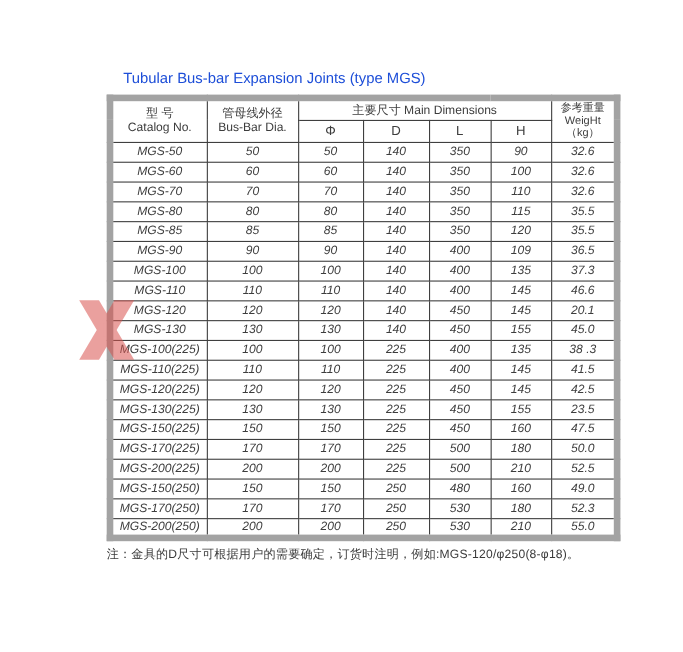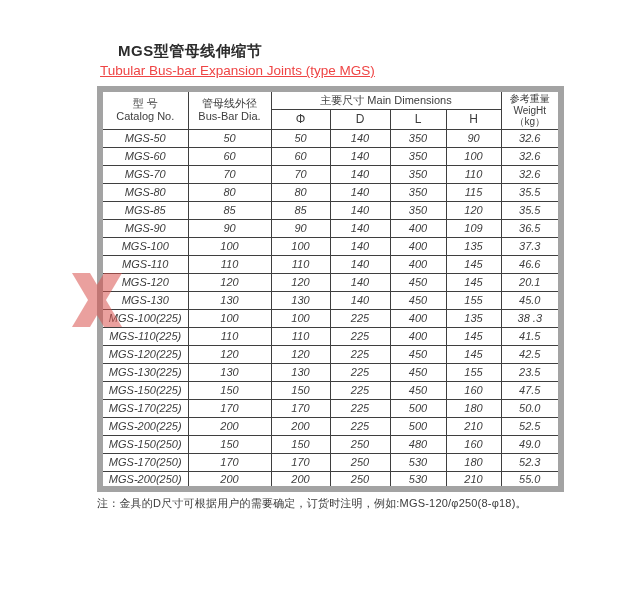--- a/index.html
+++ b/index.html
@@ -10,22 +10,22 @@
     overflow:hidden;
     font-family:"Liberation Sans","DejaVu Sans",sans-serif;
     color:#3d3d3d;
   }
   .title{
     position:absolute;left:118px;top:42px;
     font-size:15px;font-weight:bold;color:#2b2b2b;
     letter-spacing:0.5px;
   }
   .subtitle{
-    position:absolute;left:100px;top:63px;
-    font-size:13.5px;color:#ef4444;text-decoration:underline;
+    position:absolute;left:112px;top:63px;
+    font-size:13.5px;color:#1d4ed8;
   }
   table.spec{
     position:absolute;left:97px;top:86px;
     width:461px;
     border-collapse:collapse;table-layout:fixed;
     font-size:11px;color:#3d3d3d;
     border:6px solid #a3a3a3;
   }
   table.spec th, table.spec td{
     border:1px solid #3f3f3f;
@@ -56,21 +56,20 @@
     letter-spacing:0px;
     text-shadow:1px 1px 0 rgba(255,255,255,0.65), -1px -1px 0 rgba(110,104,104,0.25);
     pointer-events:none;
   }
 </style>
 </head>
 <body>
 
 <div class="page">
 
-  <div class="title">MGS型管母线伸缩节</div>
   <div class="subtitle">Tubular Bus-bar Expansion Joints (type MGS)</div>
 
   <table class="spec">
     <colgroup>
       <col style="width:88px">
       <col style="width:83px">
       <col style="width:59px">
       <col style="width:60px">
       <col style="width:56px">
       <col style="width:55px">

